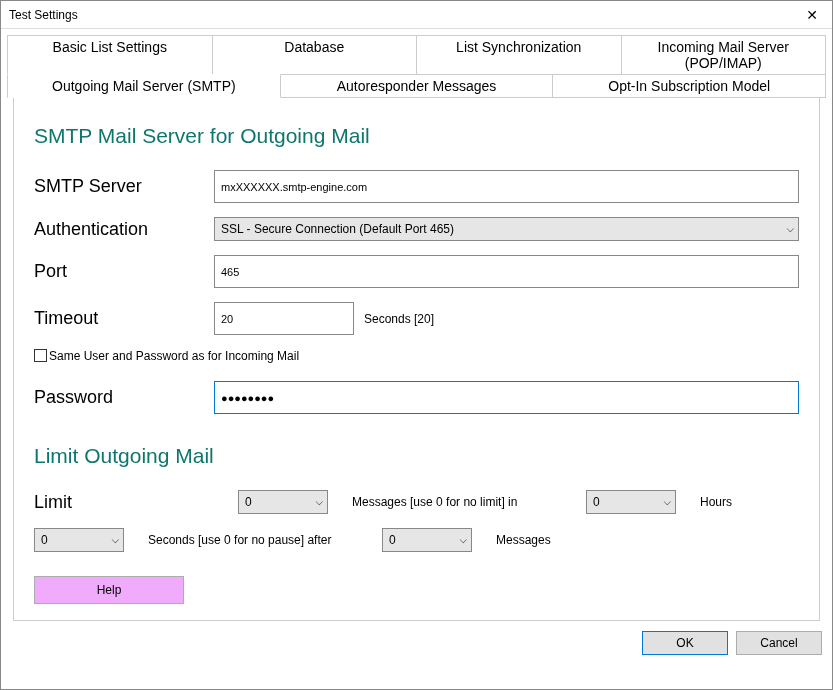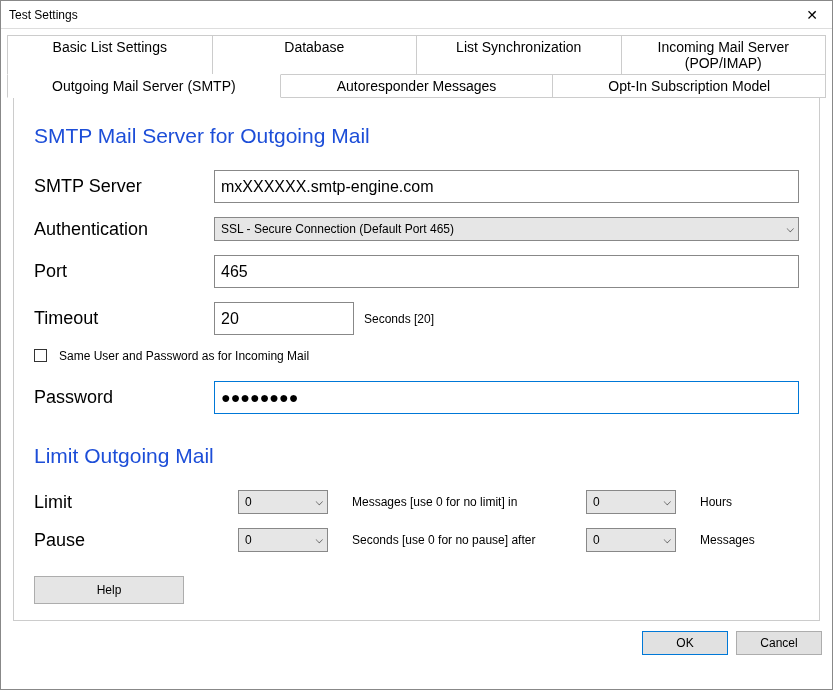--- a/index.html
+++ b/index.html
@@ -73,40 +73,40 @@
     border-top: none;
     margin: 0 6px 0 6px;
     padding: 20px 20px 16px 20px;
     flex: 1;
     position: relative;
   }
 
   h1.section {
     font-size: 21px;
     font-weight: 400;
-    color: #1d4ed8;
+    color: #0f766e;
     margin: 6px 0 22px 0;
   }
   h1.section.tight { margin-top: 30px; }
 
   .form-row {
     display: flex;
     align-items: center;
     margin-bottom: 14px;
   }
   .form-label {
     width: 180px;
     font-size: 18px;
   }
   .txt {
     border: 1px solid #888;
     height: 33px;
     padding: 6px 6px;
     font-family: inherit;
-    font-size: 16px;
+    font-size: 11px;
     background: #fff;
   }
   .txt.full { flex: 1; }
   .txt.focused { border-color: #0078d7; outline: none; }
   .txt.small { width: 140px; }
 
   .sel {
     border: 1px solid #888;
     height: 24px;
     padding: 2px 4px 2px 6px;
@@ -120,39 +120,39 @@
   .sel.full { flex: 1; }
   .sel.small { width: 90px; }
   .sel .chev {
     font-size: 10px;
     color: #333;
   }
 
   .suffix { margin-left: 10px; font-size: 12px; }
 
   .chk-row {
-    display:flex; gap:12px;
+    display:flex; gap:2px;
     margin: 6px 0 18px 0;
   }
   .chk {
     width: 13px; height: 13px;
     border: 1px solid #333;
     background: #fff;
   }
 
   .limit-row {
     display:flex; align-items:center; gap:24px;
     margin-bottom: 14px;
   }
   .limit-row .form-label { width:180px; }
 
   .help-btn {
     width: 150px; height: 28px;
     border: 1px solid #adadad;
-    background: #e5e5e5;
+    background: #f0abfc;
     display:flex; align-items:center; justify-content:center;
     margin-top: 24px;
     font-size:12px;
     cursor: default;
   }
 
   .footer {
     display:flex; justify-content:flex-end; gap:8px;
     padding: 10px 10px 10px 0;
   }
@@ -240,21 +240,20 @@
         </div>
         <span style="width:210px;">Messages [use 0 for no limit] in</span>
         <div class="sel small">
           <span>0</span>
           <span class="chev">⌵</span>
         </div>
         <span>Hours</span>
       </div>
 
       <div class="limit-row">
-        <div class="form-label">Pause</div>
         <div class="sel small">
           <span>0</span>
           <span class="chev">⌵</span>
         </div>
         <span style="width:210px;">Seconds [use 0 for no pause] after</span>
         <div class="sel small">
           <span>0</span>
           <span class="chev">⌵</span>
         </div>
         <span>Messages</span>

